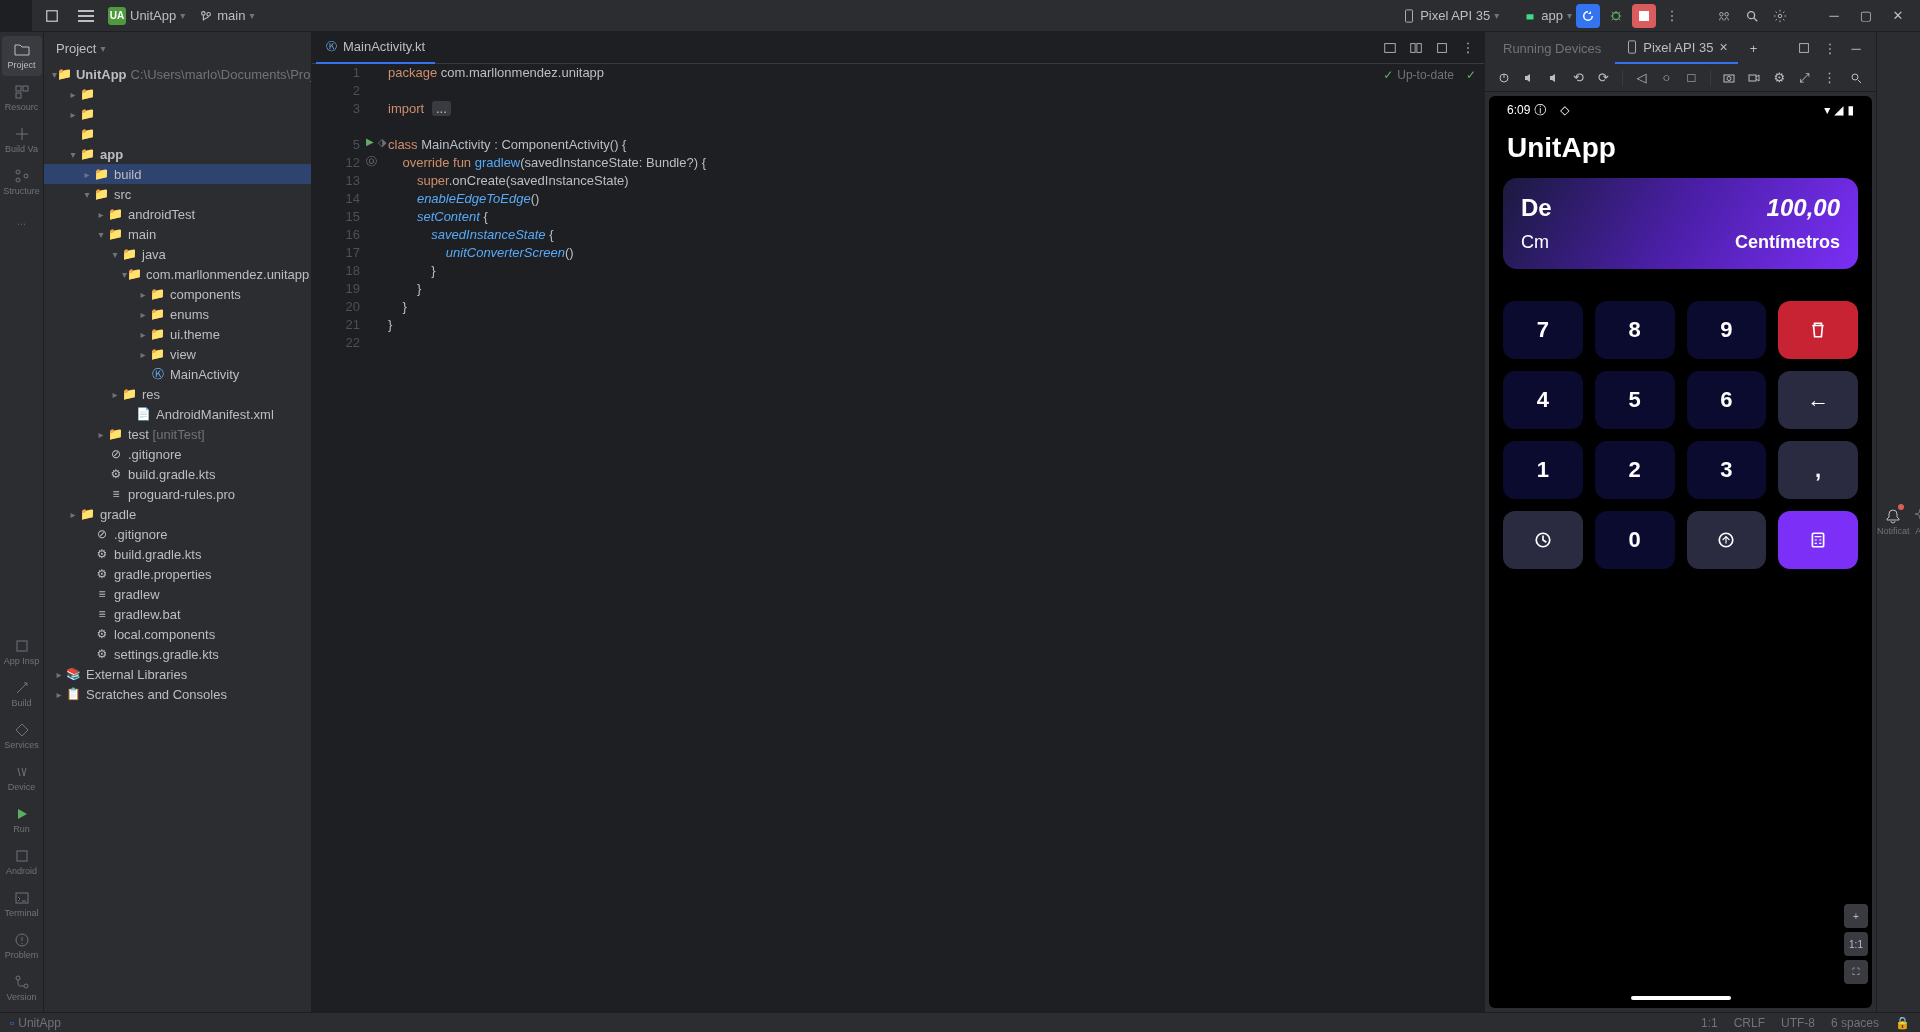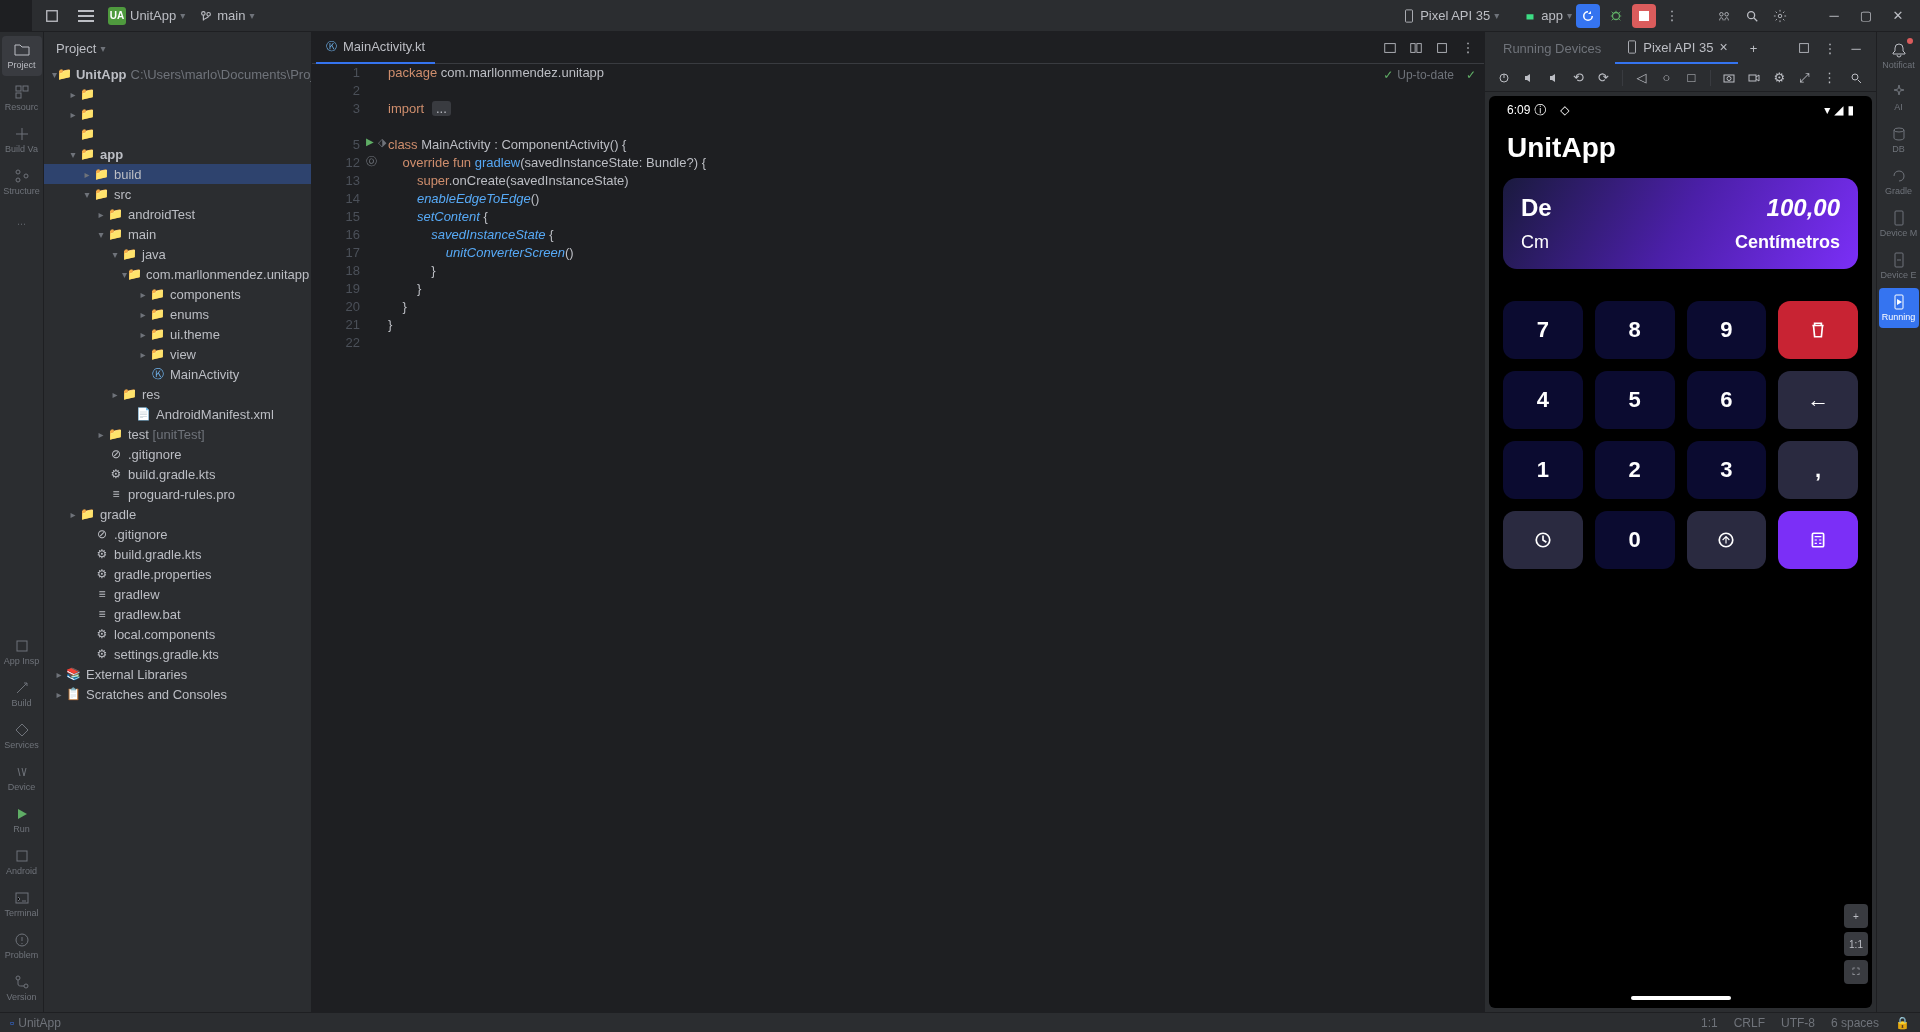--- a/index.html
+++ b/index.html
@@ -82,21 +82,21 @@
     .key { height: 58px; border-radius: 12px; display: flex; align-items: center; justify-content: center; font-size: 22px; font-weight: bold; cursor: pointer; }
     .key-num { background: #0b0b30; color: #fff; }
     .key-func { background: #2a2a40; color: #fff; }
     .key-del { background: #c82333; color: #fff; }
     .key-eq { background: #7b2ff7; color: #fff; }
     .gesture-bar { position: absolute; bottom: 8px; left: 50%; transform: translateX(-50%); width: 100px; height: 4px; background: #fff; border-radius: 2px; }
     .zoom-controls { position: absolute; right: 4px; bottom: 24px; display: flex; flex-direction: column; gap: 4px; }
     .zoom-btn { width: 24px; height: 24px; background: #393b40; border-radius: 4px; display: flex; align-items: center; justify-content: center; font-size: 10px; color: #bcbec4; }
     
     
-    .right-rail { width: 44px; background: #2b2d30; display: flex; flex-direction: column; align-items: center; padding: 4px 0; gap: 2px; border-left: 1px solid #1e1f22; }
+    .right-rail { width: 44px; background: #2b2d30; display: flex; align-items: center; padding: 4px 0; gap: 2px; border-left: 1px solid #1e1f22; }
     .right-rail .rail-item.accent { background: #3574f0; color: #fff; }
     .notif-dot { position: relative; }
     .notif-dot::after { content: ''; position: absolute; top: 2px; right: 6px; width: 6px; height: 6px; background: #db5c5c; border-radius: 50%; }
     
     
     .statusbar { height: 20px; background: #2b2d30; display: flex; align-items: center; padding: 0 10px; font-size: 12px; color: #6f737a; border-top: 1px solid #1e1f22; }
     .statusbar .right { margin-left: auto; display: flex; gap: 16px; }
     
     .svg-icon { width: 14px; height: 14px; }
   </style>

